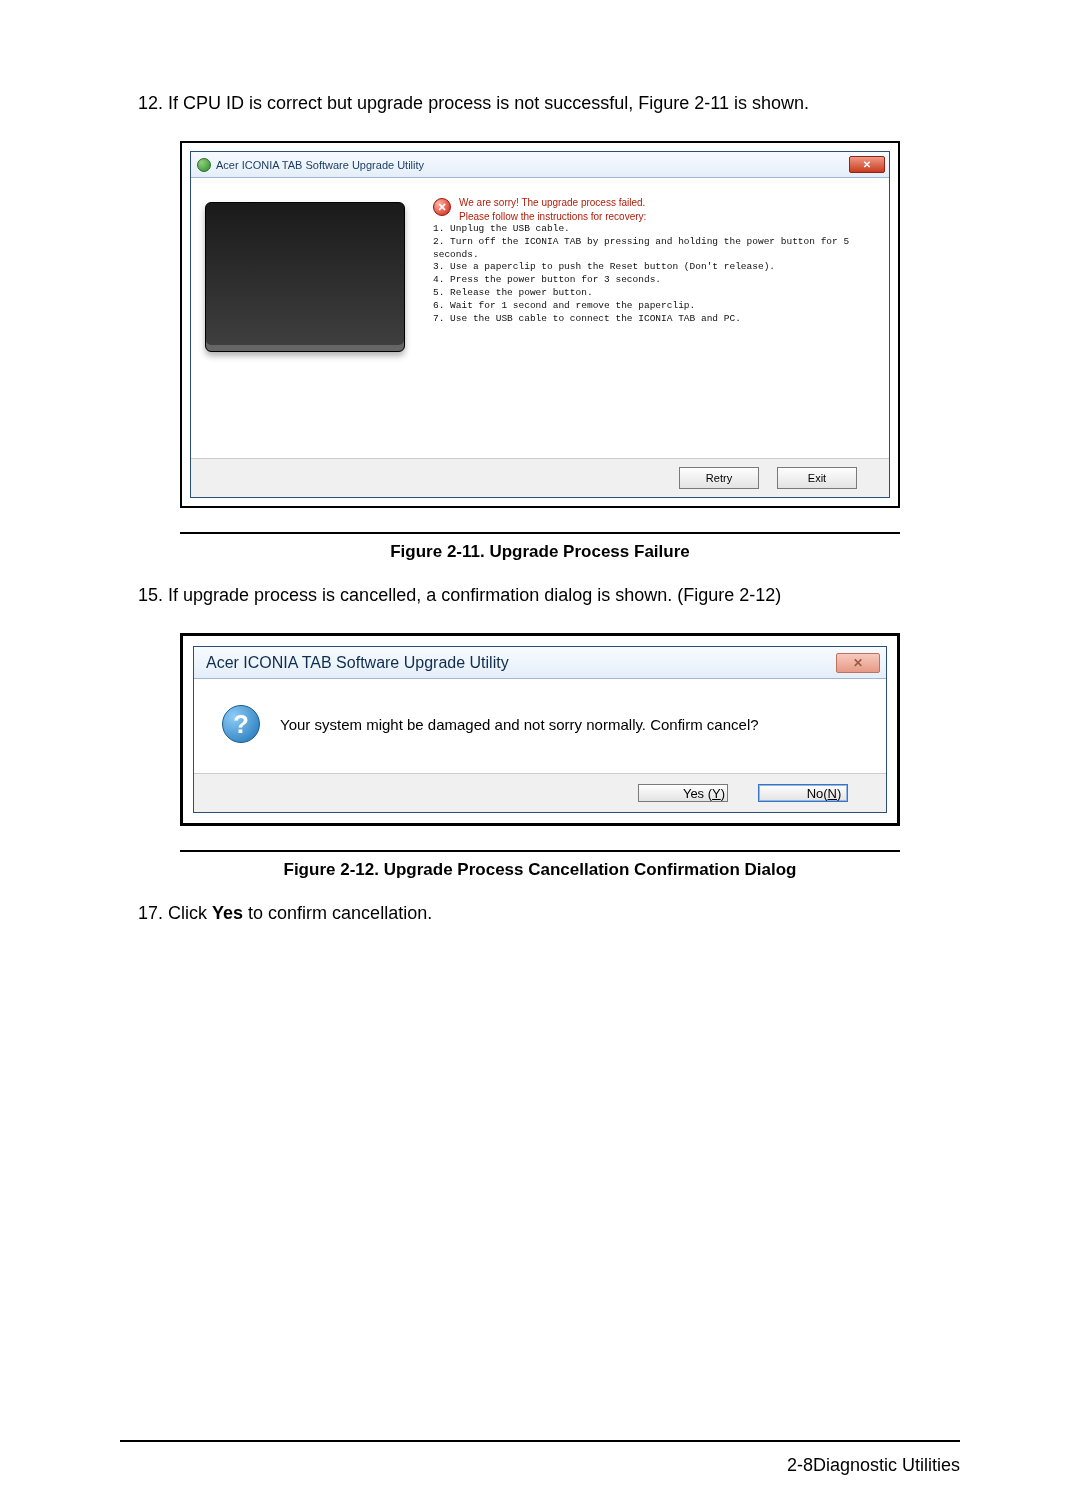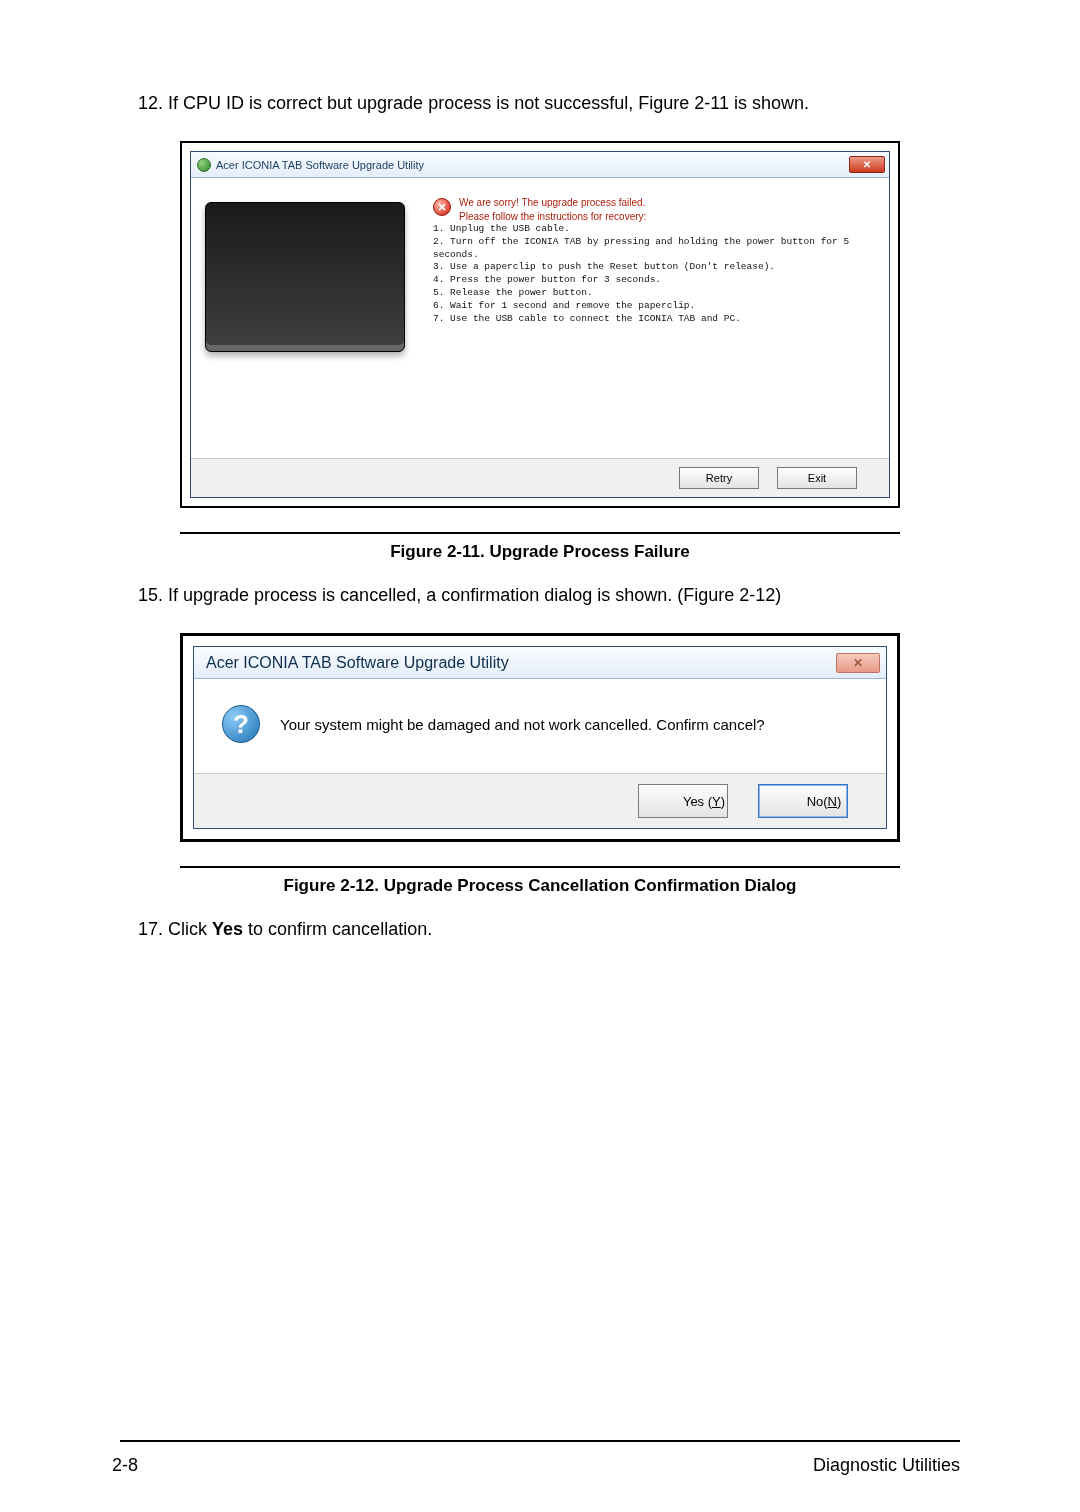--- a/index.html
+++ b/index.html
@@ -162,41 +162,41 @@
     font-size:15px;
     line-height:1.4;
   }
   .dlg-foot {
     background:#f0f0f0;
     border-top:1px solid #ccc;
     padding:10px 38px;
     display:flex; justify-content:flex-end; gap:30px;
   }
   .dbtn {
-    width:90px;height:34px;
+    width:90px;height:18px;
     background:linear-gradient(#fefefe,#e3e3e3);
     border:1px solid #7a7a7a;
     font-size:13px;
     display:flex;align-items:center;justify-content:center;
     font-family: Tahoma,sans-serif;
     padding-left: 42px;
   }
   .dbtn.focus { border:1px solid #3a75c4; box-shadow: inset 0 0 0 1px #8fb6e4; }
   .u { text-decoration: underline; }
   
   .footer-hr {
     border:none;border-top:2px solid #000;
     margin:0 120px;
     position:absolute; bottom:70px; left:0; right:0;
   }
   .footer {
     position:absolute;
     bottom: 36px;
     left:112px; right:120px;
-    display:flex;justify-content:space-between;
+    display:flex;justify-content:flex-end;
     font-size:18px;
   }
 </style>
 </head>
 <body>
 
 <div class="page">
 
   <p class="step-text">12. If CPU ID is correct but upgrade process is not successful, Figure 2-11 is shown.</p>
 
@@ -247,21 +247,21 @@
   <div class="fig-box2">
     <div class="dlg">
       <div class="dlg-title">
         <span>Acer ICONIA TAB Software Upgrade Utility</span>
         <div class="dlg-close">
           <span>✕</span>
         </div>
       </div>
       <div class="dlg-body">
         <div class="qicon">?</div>
-        <div class="dlg-msg">Your system might be damaged and not work cancelled. Confirm cancel?</div>
+        <div class="dlg-msg">Your system might be damaged and not sorry normally. Confirm cancel?</div>
       </div>
       <div class="dlg-foot">
         <div class="dbtn">
           <span>Yes (</span>
             <span class="u">Y</span>
             <span>)</span>
         </div>
         <div class="dbtn focus">
           <span>No(</span>
             <span class="u">N</span>

